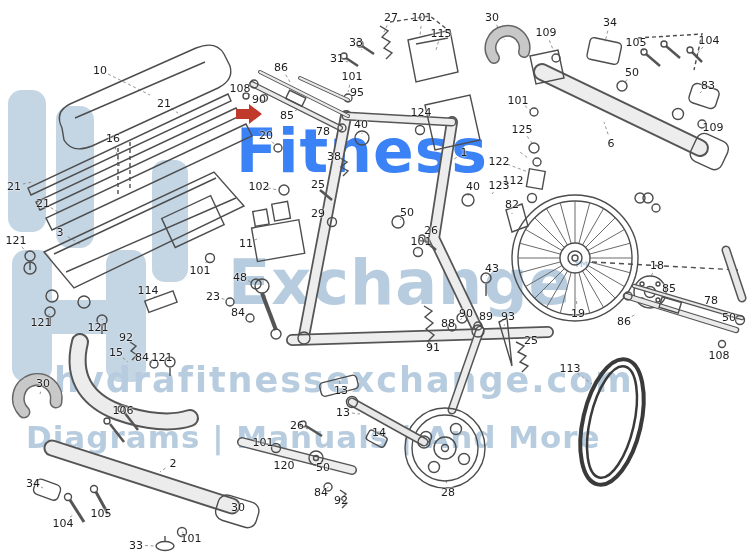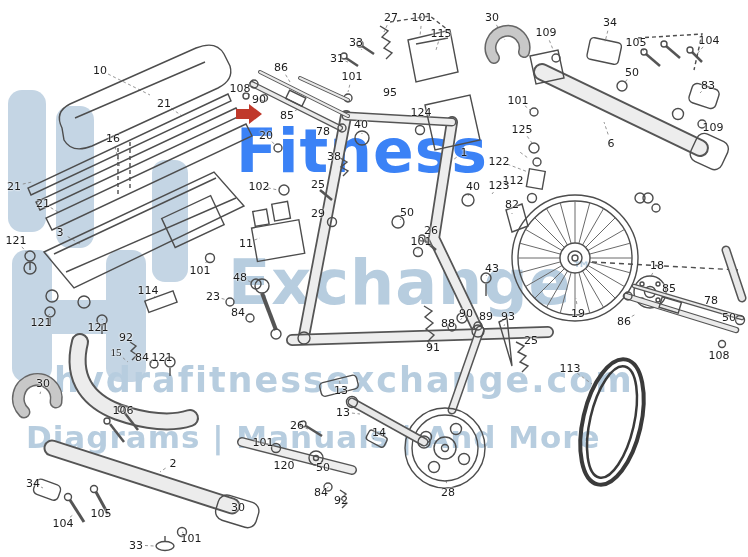--- a/index.html
+++ b/index.html
@@ -434,21 +434,21 @@
       <span class="part-label" style="left: 337px; top: 58px;">31</span>
       <span class="part-label" style="left: 441px; top: 33px;">115</span>
       <span class="part-label" style="left: 610px; top: 22px;">34</span>
       <span class="part-label" style="left: 546px; top: 32px;">109</span>
       <span class="part-label" style="left: 636px; top: 42px;">105</span>
       <span class="part-label" style="left: 709px; top: 40px;">104</span>
       <span class="part-label" style="left: 281px; top: 67px;">86</span>
       <span class="part-label" style="left: 240px; top: 88px;">108</span>
       <span class="part-label" style="left: 352px; top: 76px;">101</span>
       <span class="part-label" style="left: 259px; top: 99px;">90</span>
-      <span class="part-label" style="left: 357px; top: 92px; margin-left: 33px;">95</span>
+      <span class="part-label" style="left: 357px; top: 92px;">95</span>
       <span class="part-label" style="left: 164px; top: 103px;">21</span>
       <span class="part-label" style="left: 287px; top: 115px;">85</span>
       <span class="part-label" style="left: 632px; top: 72px;">50</span>
       <span class="part-label" style="left: 708px; top: 85px;">83</span>
       <span class="part-label" style="left: 518px; top: 100px;">101</span>
       <span class="part-label" style="left: 323px; top: 131px;">78</span>
       <span class="part-label" style="left: 361px; top: 124px;">40</span>
       <span class="part-label" style="left: 421px; top: 112px;">124</span>
       <span class="part-label" style="left: 266px; top: 135px;">20</span>
       <span class="part-label" style="left: 113px; top: 138px;">16</span>
@@ -485,21 +485,21 @@
       <span class="part-label" style="left: 448px; top: 323px;">88</span>
       <span class="part-label" style="left: 486px; top: 316px;">89</span>
       <span class="part-label" style="left: 508px; top: 316px;">93</span>
       <span class="part-label" style="left: 711px; top: 300px;">78</span>
       <span class="part-label" style="left: 624px; top: 321px;">86</span>
       <span class="part-label" style="left: 578px; top: 313px;">19</span>
       <span class="part-label" style="left: 729px; top: 317px;">50</span>
       <span class="part-label" style="left: 41px; top: 322px;">121</span>
       <span class="part-label" style="left: 98px; top: 327px;">121</span>
       <span class="part-label" style="left: 126px; top: 337px;">92</span>
-      <span class="part-label" style="left: 116px; top: 352px; font-family: Liberation Serif, serif;">15</span>
+      <span class="part-label" style="left: 116px; top: 352px;">15</span>
       <span class="part-label" style="left: 142px; top: 357px;">84</span>
       <span class="part-label" style="left: 162px; top: 357px;">121</span>
       <span class="part-label" style="left: 433px; top: 347px;">91</span>
       <span class="part-label" style="left: 531px; top: 340px;">25</span>
       <span class="part-label" style="left: 719px; top: 355px;">108</span>
       <span class="part-label" style="left: 43px; top: 383px;">30</span>
       <span class="part-label" style="left: 570px; top: 368px;">113</span>
       <span class="part-label" style="left: 341px; top: 390px;">13</span>
       <span class="part-label" style="left: 123px; top: 410px;">106</span>
       <span class="part-label" style="left: 343px; top: 412px;">13</span>

